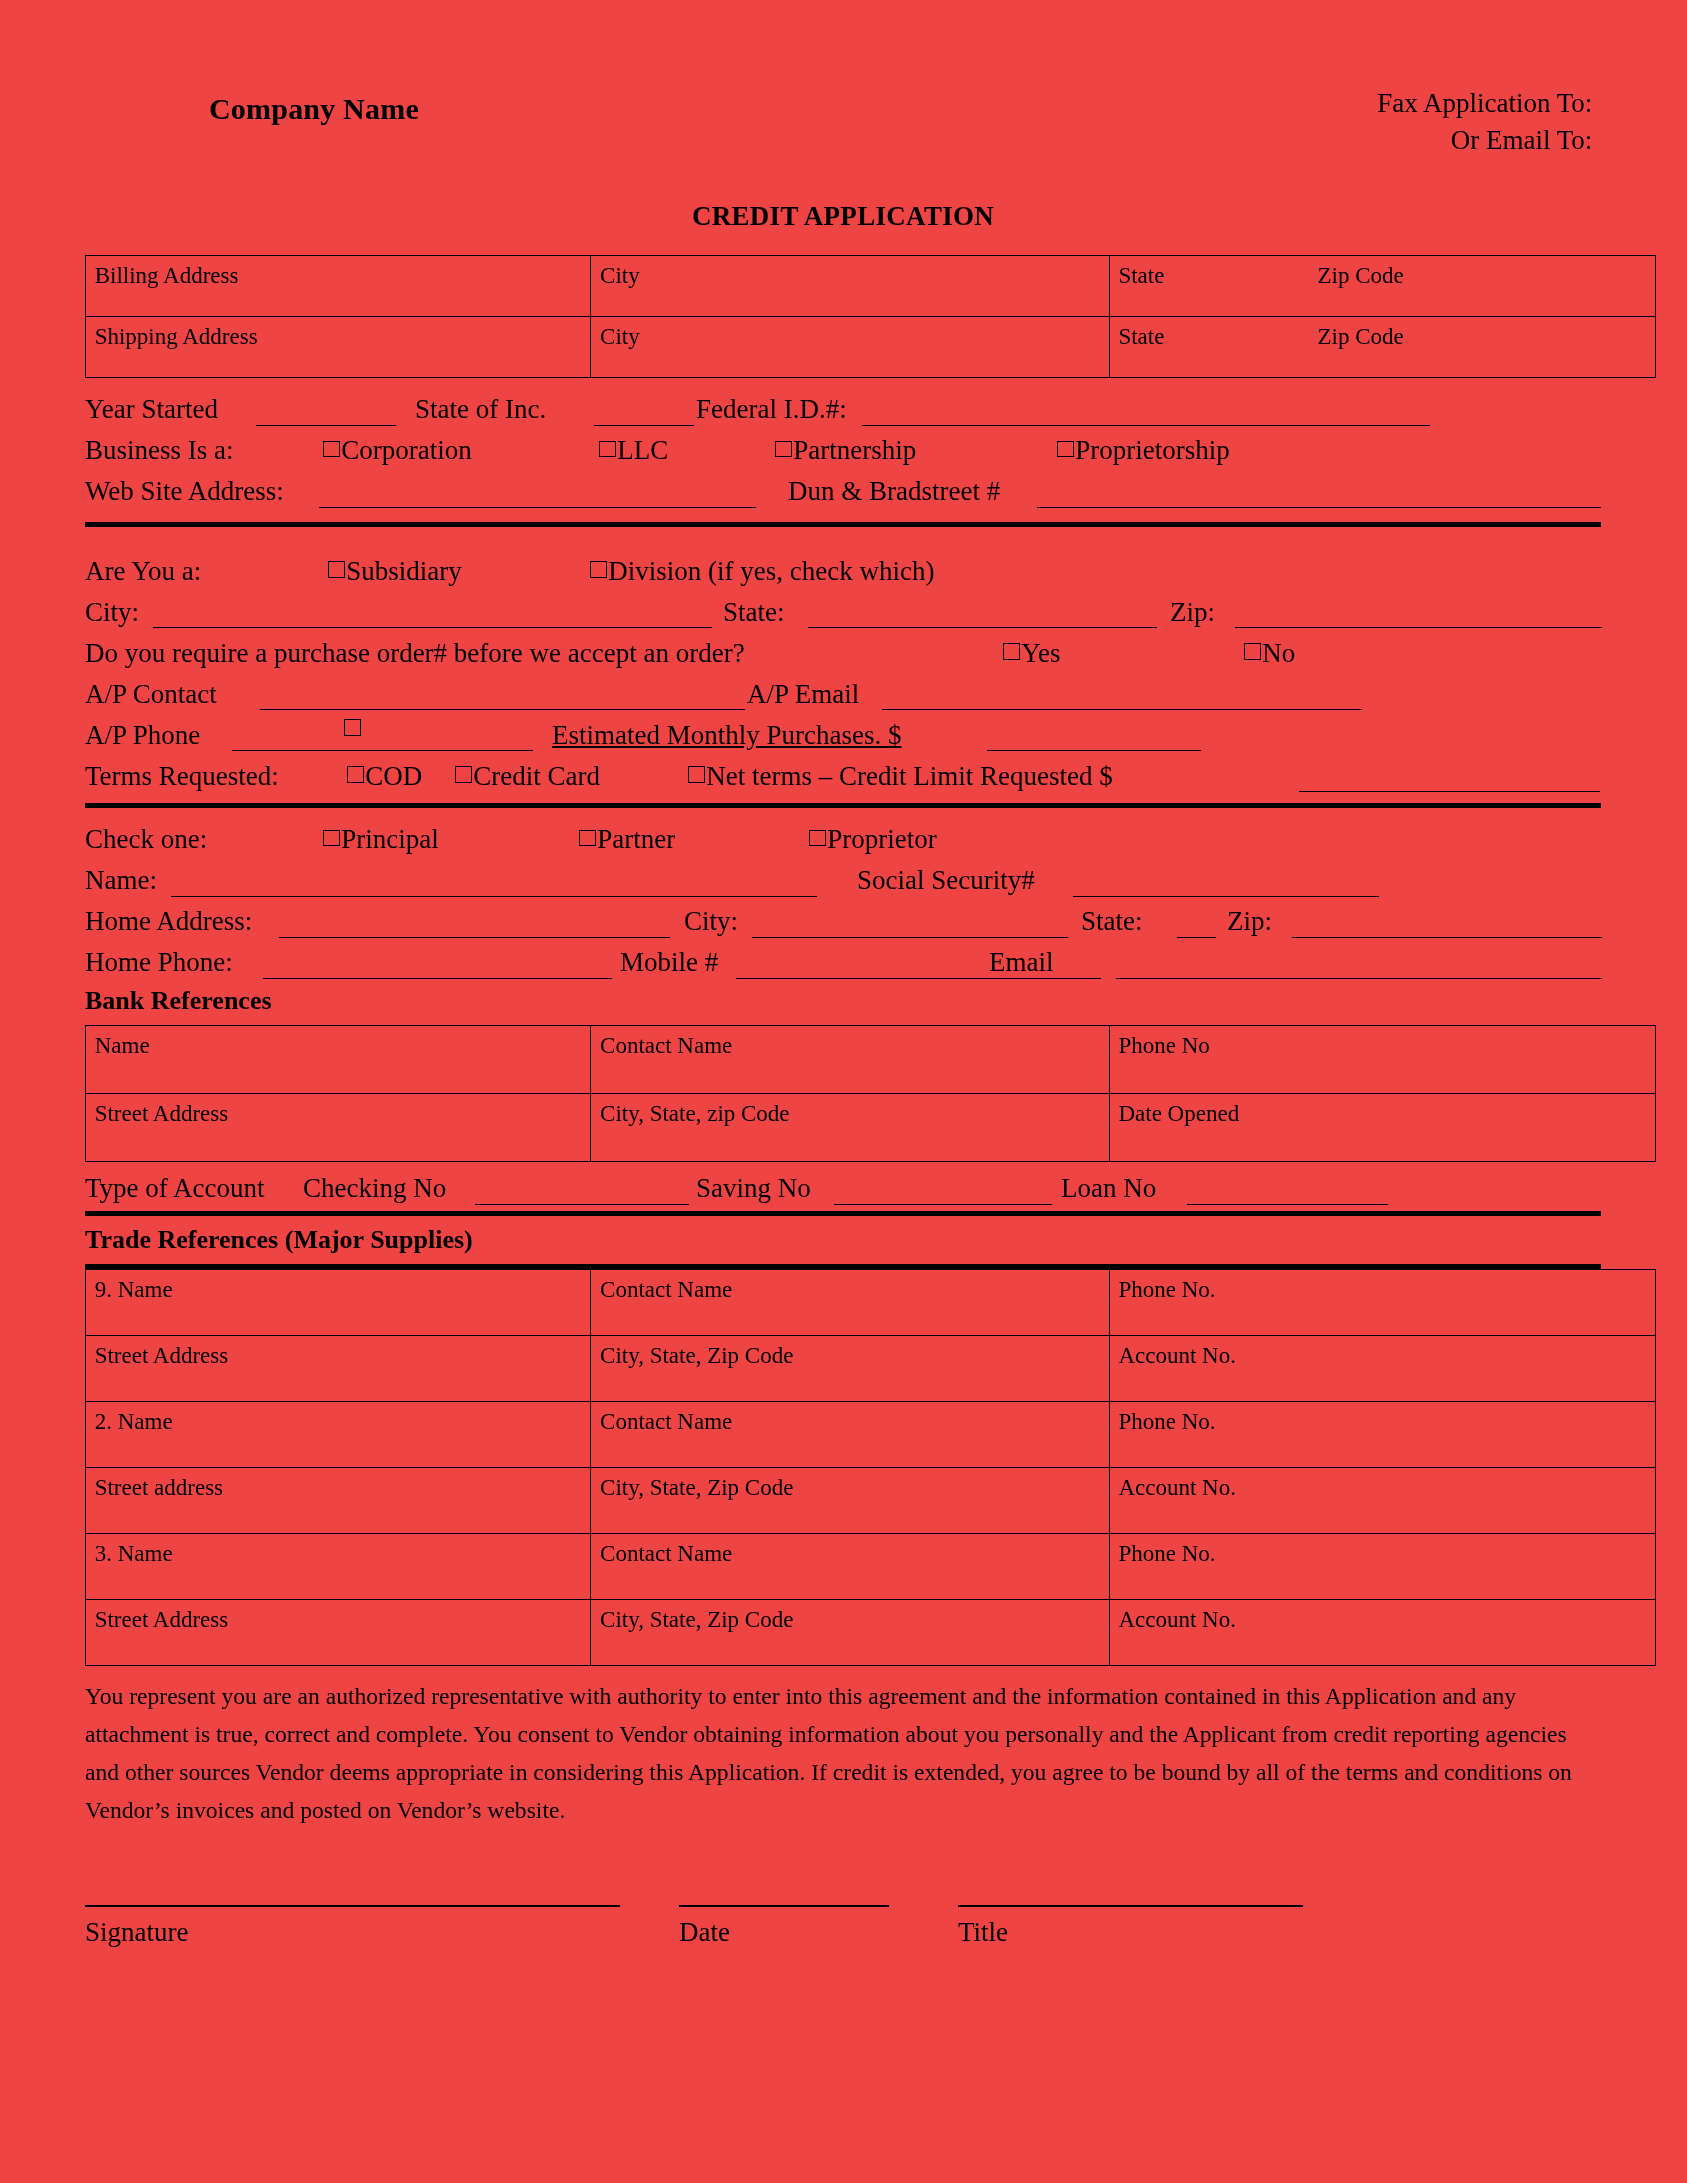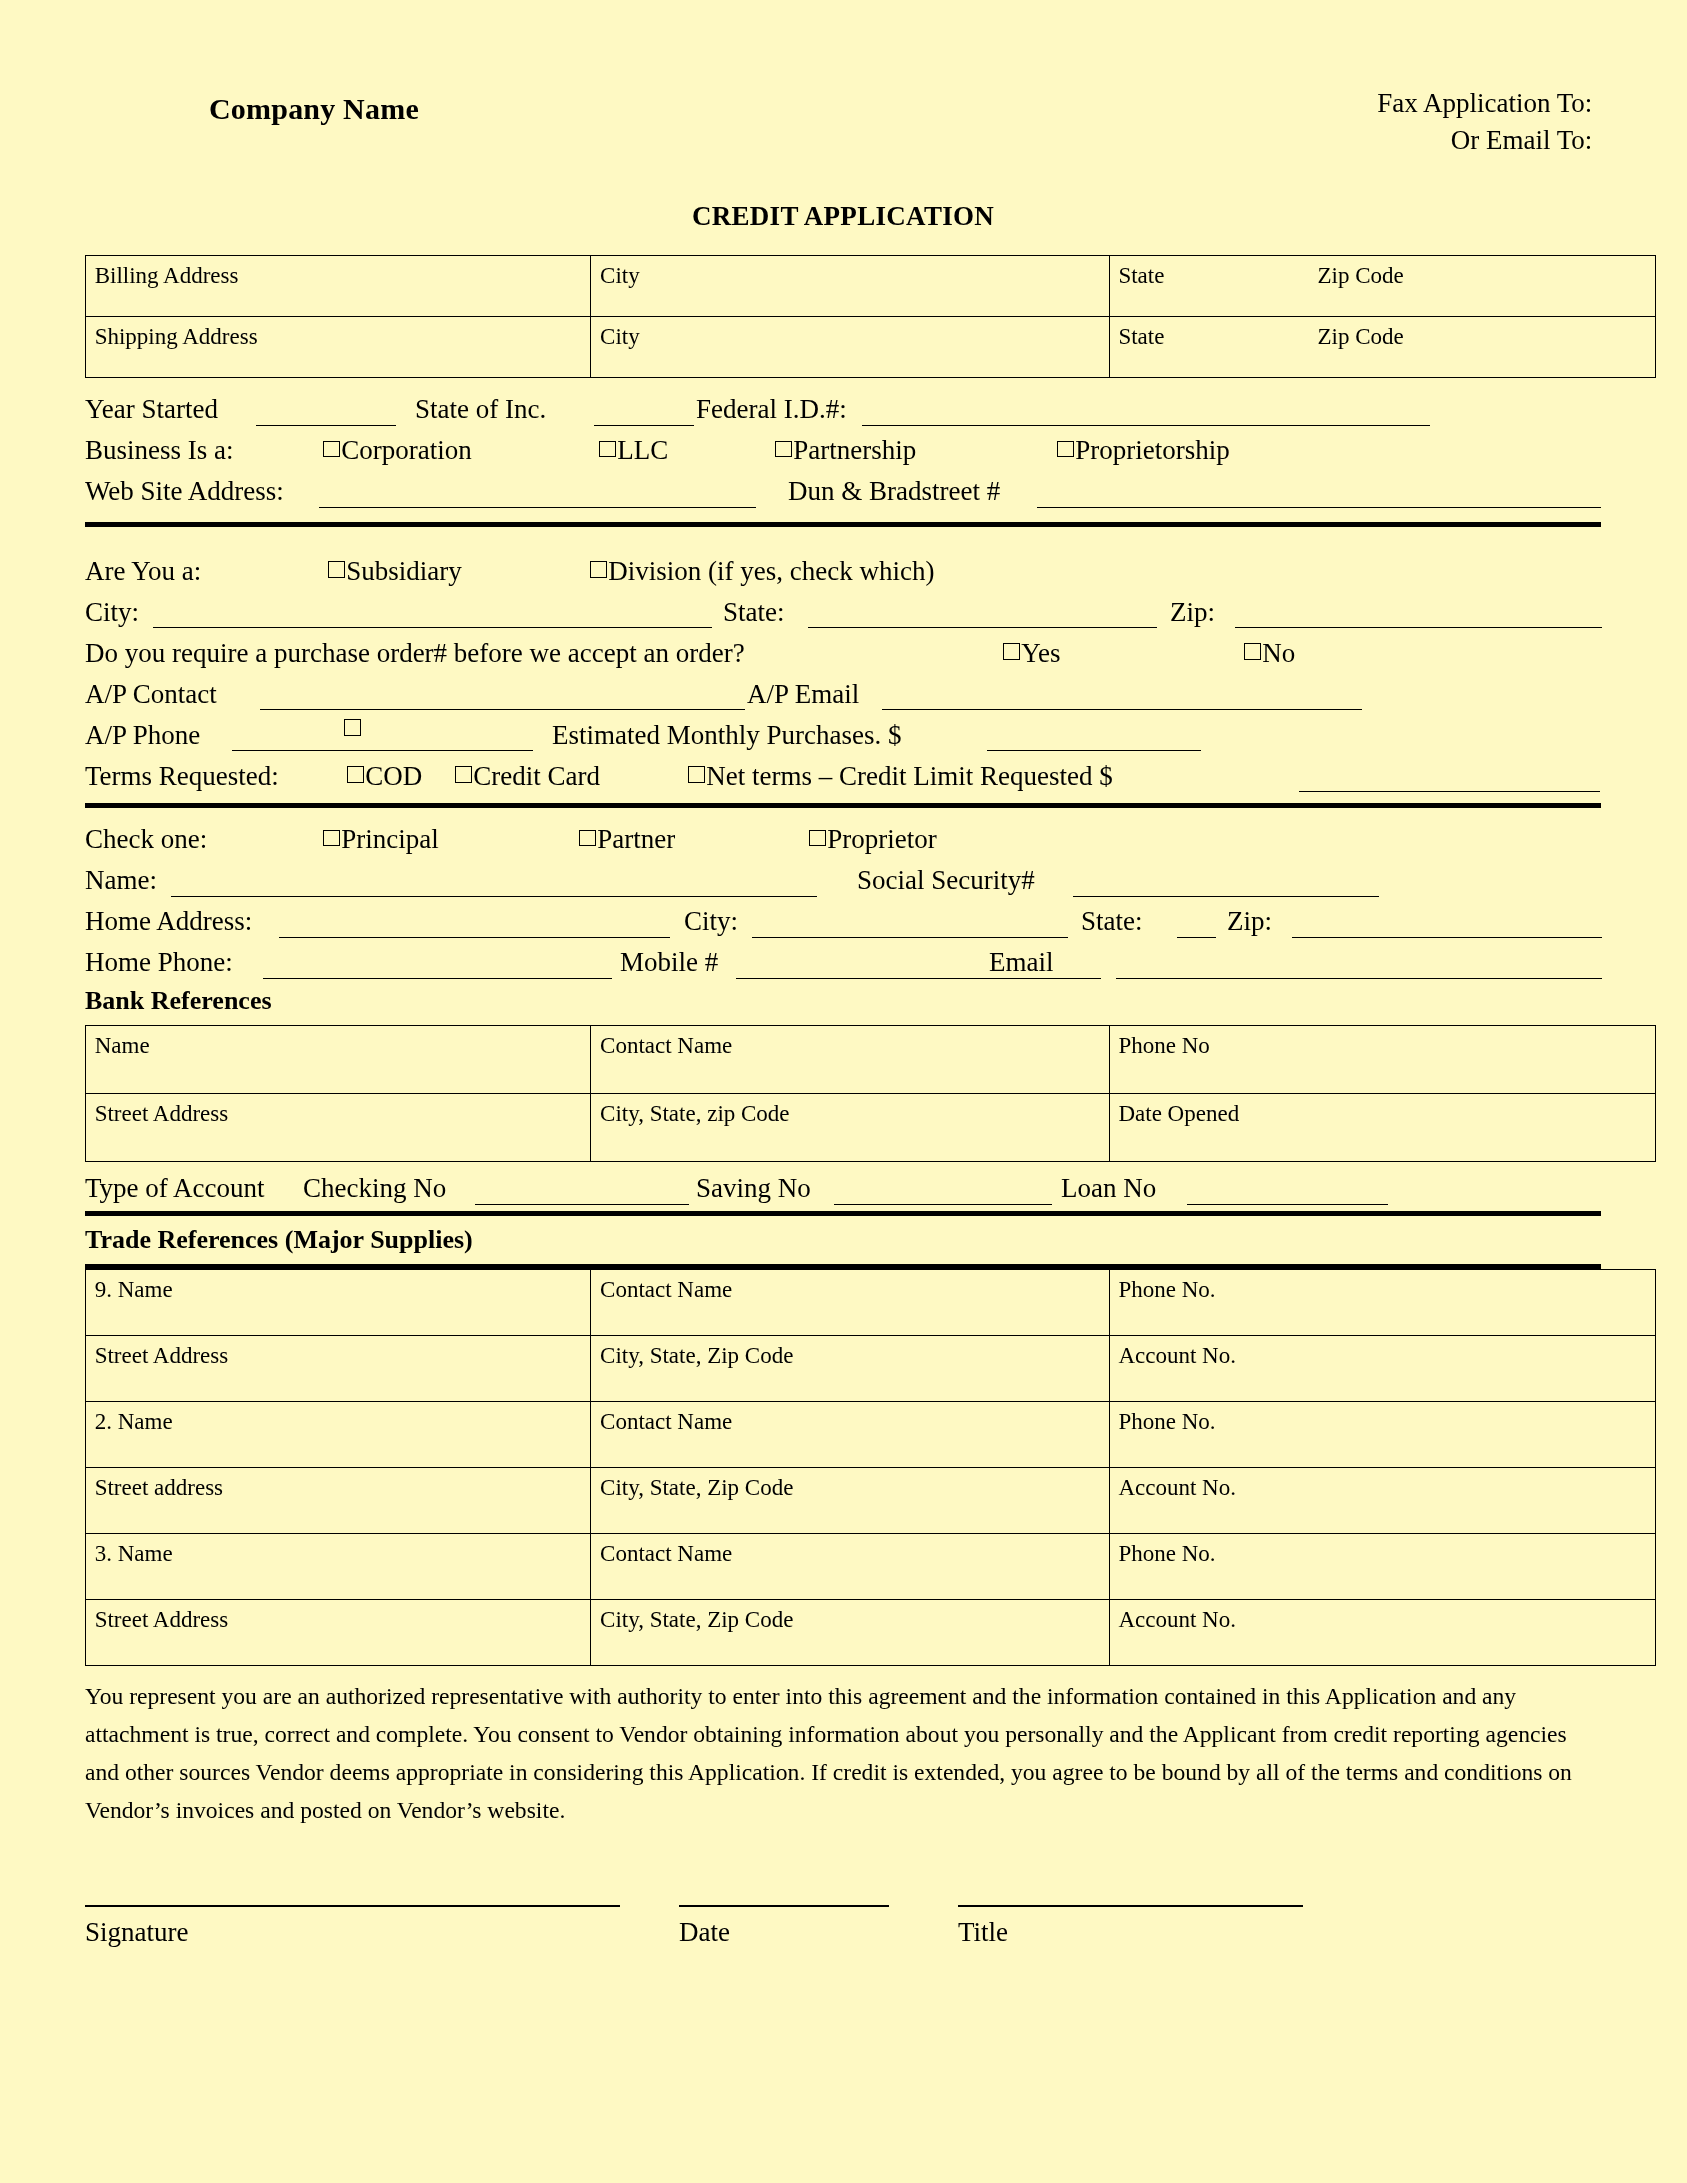--- a/index.html
+++ b/index.html
@@ -8,21 +8,21 @@
     background: #ffffff;
   }
   body {
     font-family: "Liberation Serif", "DejaVu Serif", serif;
     color: #000000;
   }
   .page {
     position: relative;
     width: 1687px;
     height: 2184px;
-    background: #fef9c3;
+    background: #ef4444;
     box-sizing: border-box;
     padding: 0;
     overflow: hidden;
   }
   .sheet {
     position: absolute;
     left: 85px;
     top: 0;
     width: 1516px;
   }
@@ -289,21 +289,21 @@
       <span class="t" style="left:0;">A/P Contact</span>
       <span class="rule" style="left:175px; width:485px;"></span>
       <span class="t" style="left:662px;">A/P Email</span>
       <span class="rule" style="left:797px; width:480px;"></span>
     </div>
 
     <div class="line">
       <span class="t" style="left:0;">A/P Phone</span>
       <span class="rule" style="left:147px; width:301px;"></span>
       <span class="cb-abs" style="left:259px; bottom:19px;"></span>
-      <span class="t" style="left:467px;">Estimated Monthly Purchases. $</span>
+      <span class="t" style="left:467px;text-decoration:underline;">Estimated Monthly Purchases. $</span>
       <span class="rule" style="left:902px; width:214px;"></span>
     </div>
 
     <div class="line">
       <span class="t" style="left:0;">Terms Requested:</span>
       <span class="t" style="left:262px;"><span class="cb"></span><span>COD</span></span>
       <span class="t" style="left:370px;"><span class="cb"></span><span>Credit Card</span></span>
       <span class="t" style="left:603px;"><span class="cb"></span><span>Net terms – Credit Limit Requested $</span></span>
       <span class="rule" style="left:1214px; width:301px;"></span>
     </div>

